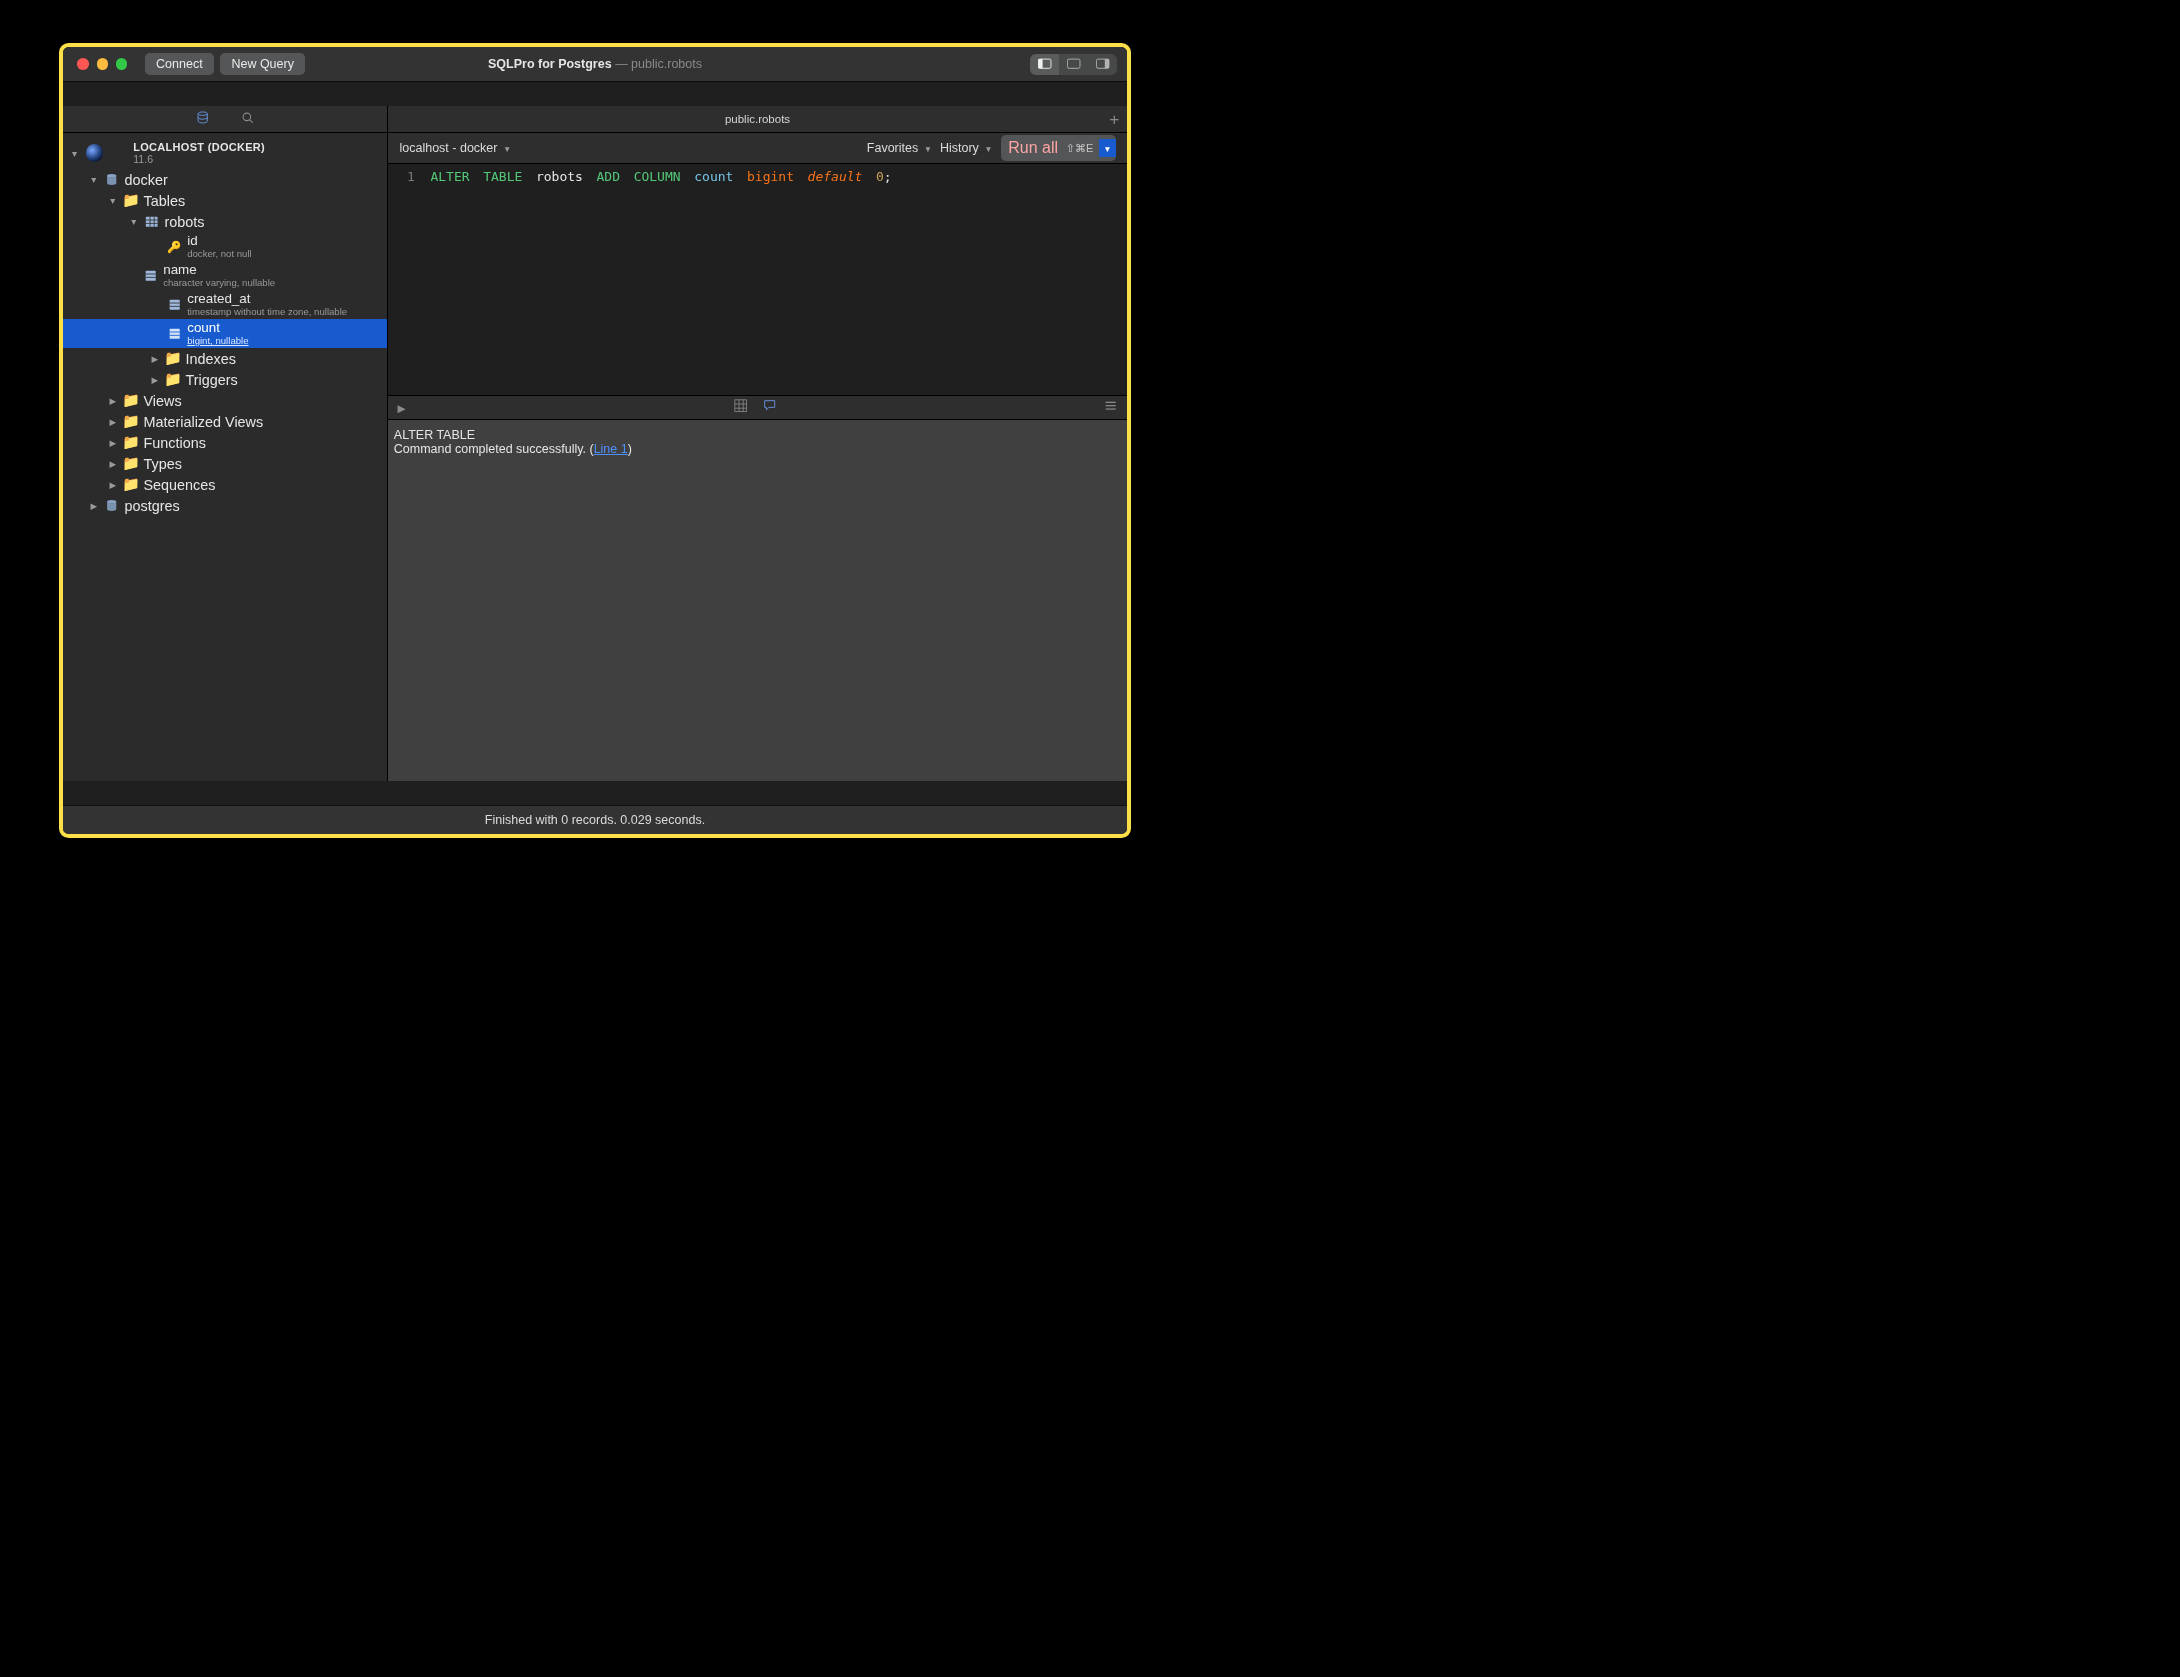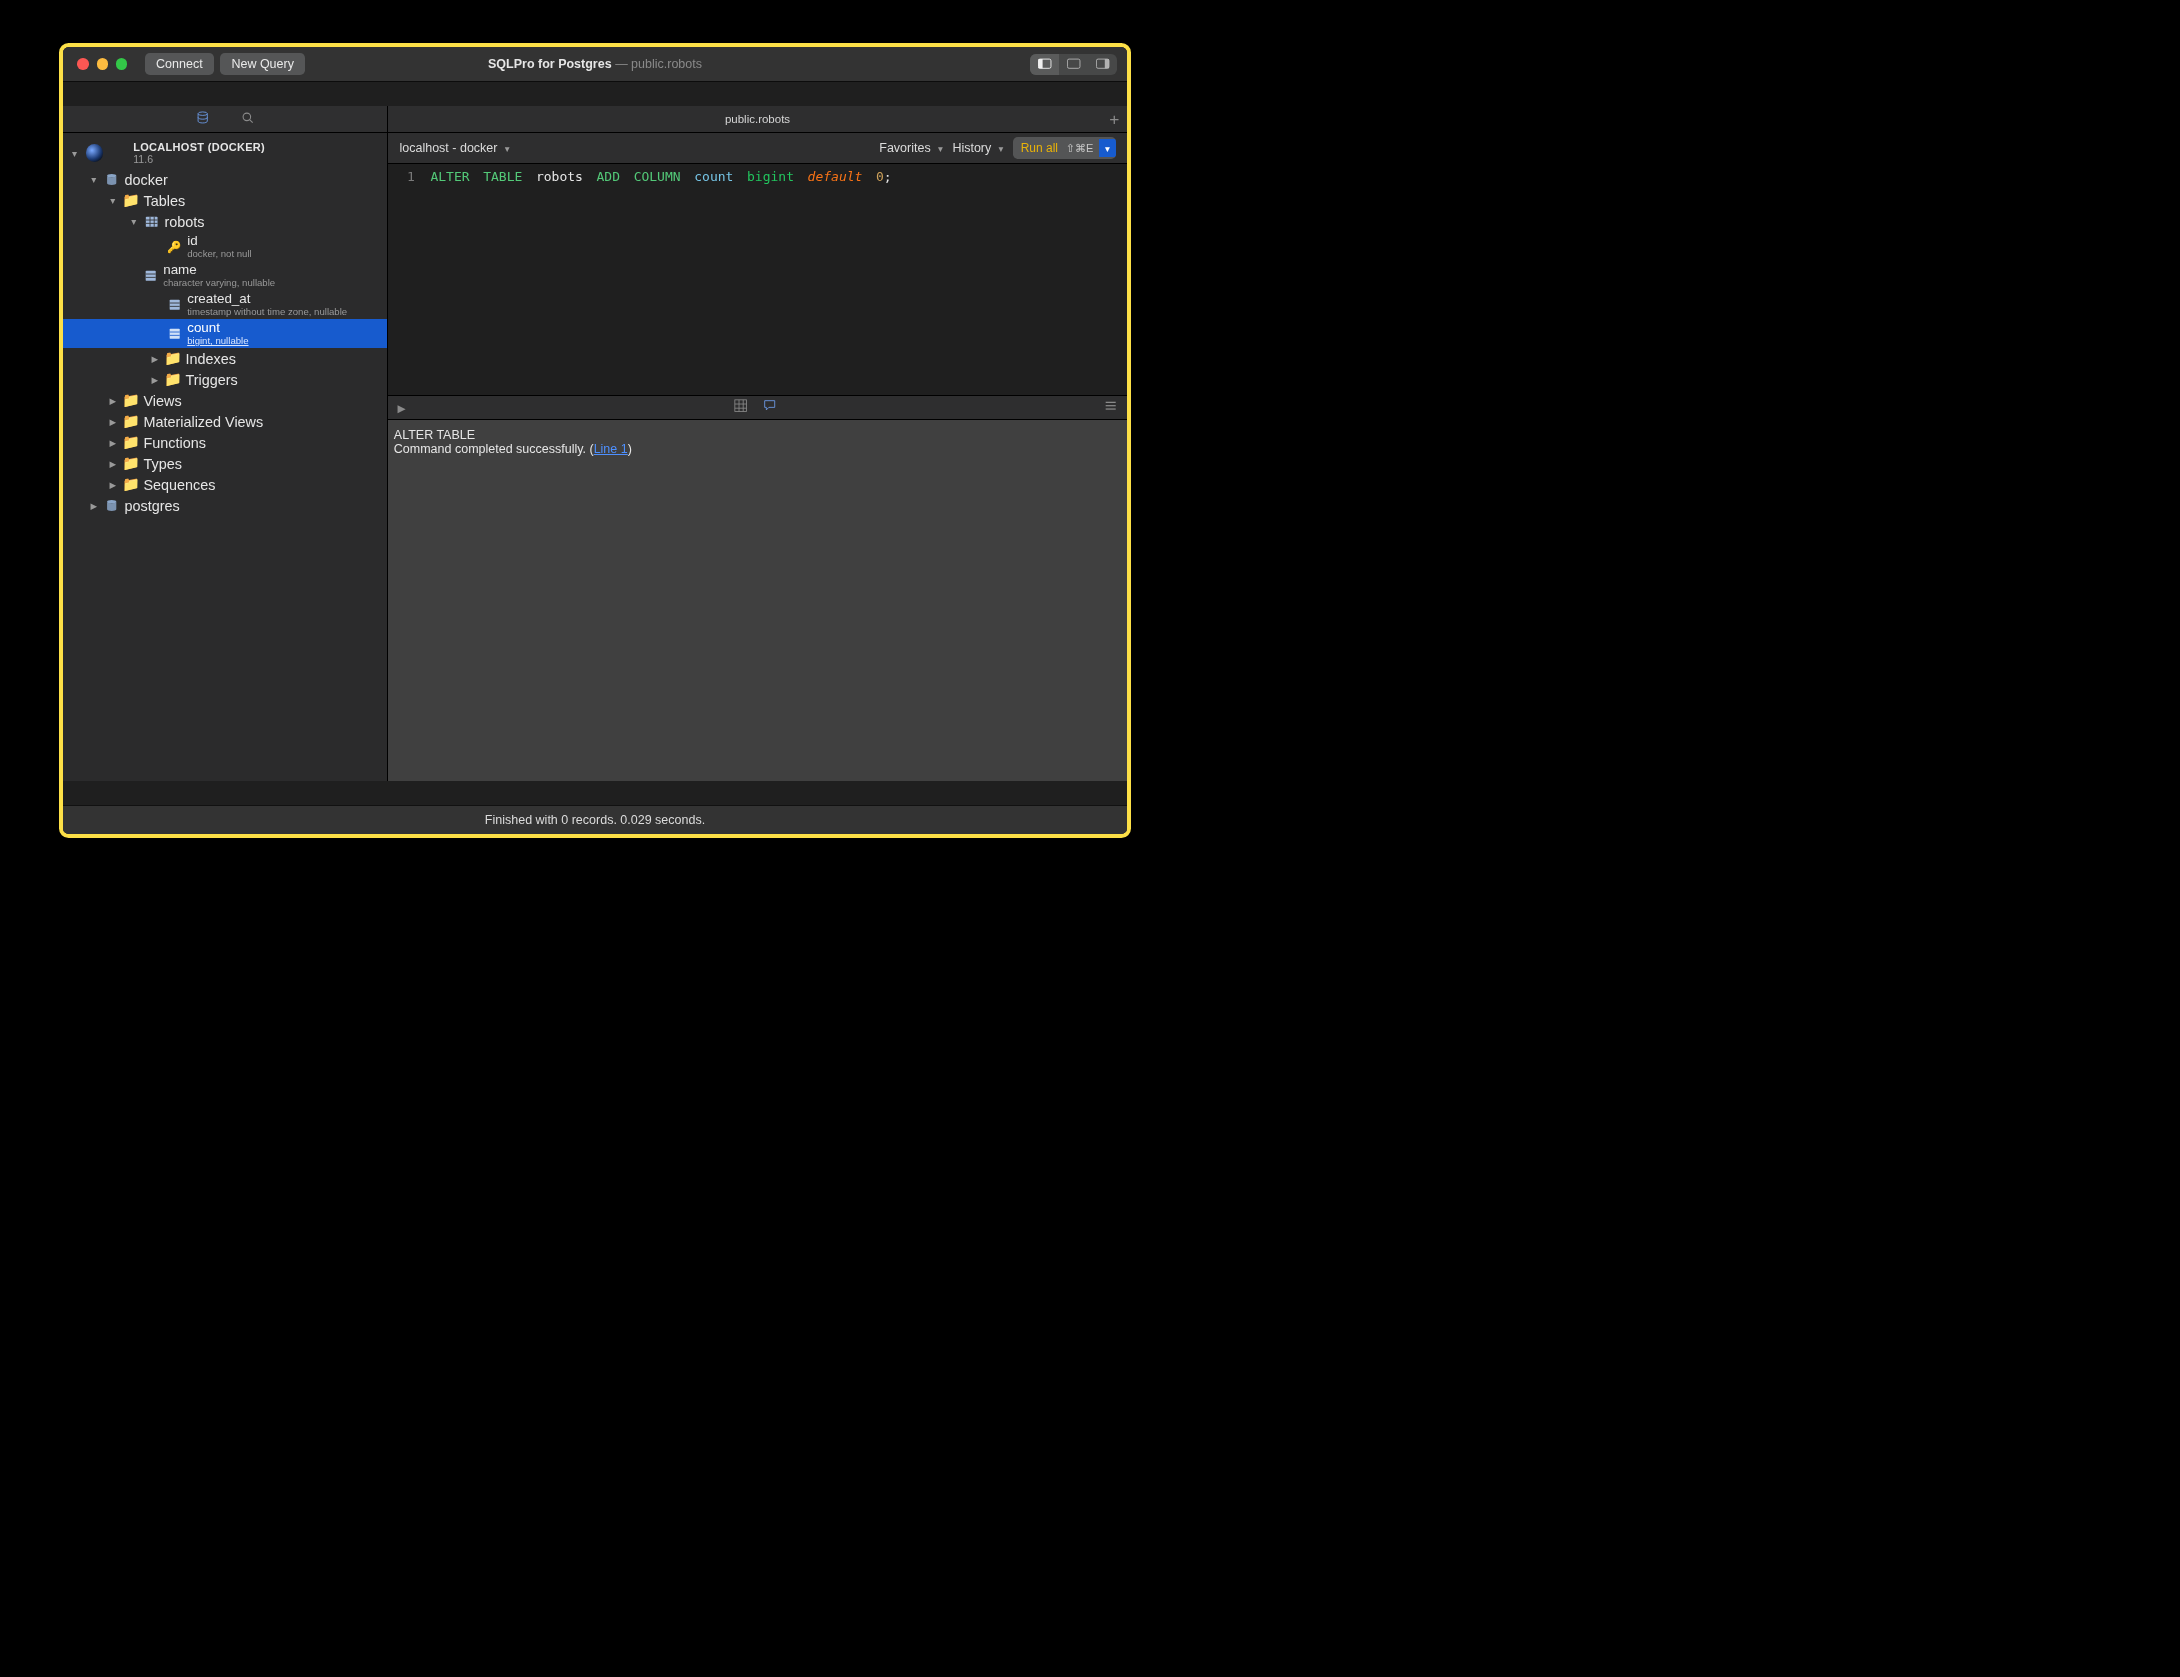--- a/index.html
+++ b/index.html
@@ -70,28 +70,28 @@
   .main { flex:1; display:flex; flex-direction:column; min-width:0; }
   .tabs { height:27px; background:#2e2e2f; display:flex; align-items:center; border-bottom:1px solid #000; position:relative; }
   .tabs .tab { flex:1; text-align:center; font-size:11.5px; color:#d6d6d6; }
   .tabs .add { position:absolute; right:7.7px; color:#8a8a8a; font-size:17.3px; cursor:pointer; }
   .qbar { height:31px; background:#2e2e2f; display:flex; align-items:center; padding:0 11.5px; gap:9.6px; border-bottom:1px solid #000; }
   .qbar .ctx { color:#dcdcdc; font-size:12.5px; }
   .qbar .chev { color:#9a9a9a; font-size:9.6px; margin-left:3.8px; }
   .qbar .spacer { flex:1; }
   .qbar .link { color:#dcdcdc; font-size:12.5px; cursor:pointer; }
   .run { display:flex; align-items:center; background:#545556; border-radius:4.8px; overflow:hidden; }
-  .run span.lbl { padding:3.8px 7.7px; font-size:12px; color:#eab308; }
+  .run span.lbl { padding:3.8px 7.7px; font-size:16px; color:#fca5a5; }
   .run span.kb { color:#c8c8c8; font-size:11px; padding-right:5.8px; }
   .run span.dd { background:#175bce; color:#fff; padding:3.8px 5.8px; font-size:9.6px; }
   .editor { height:231px; padding:3.8px 9.6px; font-family:"SF Mono",Menlo,Consolas,monospace; font-size:13px; line-height:1.4; }
   .editor .gut { color:#7a7a7a; display:inline-block; width:17.3px; text-align:right; margin-right:7.7px; }
   .kw { color:#53c978; } .ident { color:#e6e6e6; }
   .kw2 { color:#53c978; } .col { color:#76c5e6; }
-  .typ { color:#22c55e; }
+  .typ { color:#f97316; }
   .num { color:#cda15a; } .str { color:#f97316;font-style:italic; }
   .results-bar { height:25px; background:#2e2e2f; border-top:1px solid #000; border-bottom:1px solid #000; display:flex; align-items:center; padding:0 9.6px; gap:7.7px; }
   .results-bar .play { color:#8a8a8a; font-size:10.6px; cursor:pointer; }
   .results-bar .mid { flex:1; display:flex; justify-content:center; gap:15.4px; }
   .results-bar .mid span { cursor:pointer; color:#8a8a8a; font-size:13.4px; }
   .results-bar .mid span.active { color:#6fa1f0; }
   .results-bar .burger { color:#8a8a8a; cursor:pointer; }
   .results { flex:1; padding:7.7px 5.8px; font-size:12.5px; color:#e6e6e6; background:#404040; overflow:auto; }
   .results a { color:#4e90ff; text-decoration:underline; }
   .status { height:29px; background:#333333; display:flex; align-items:center; justify-content:center; font-size:12.5px; color:#dcdcdc; border-top:1px solid #111; }

